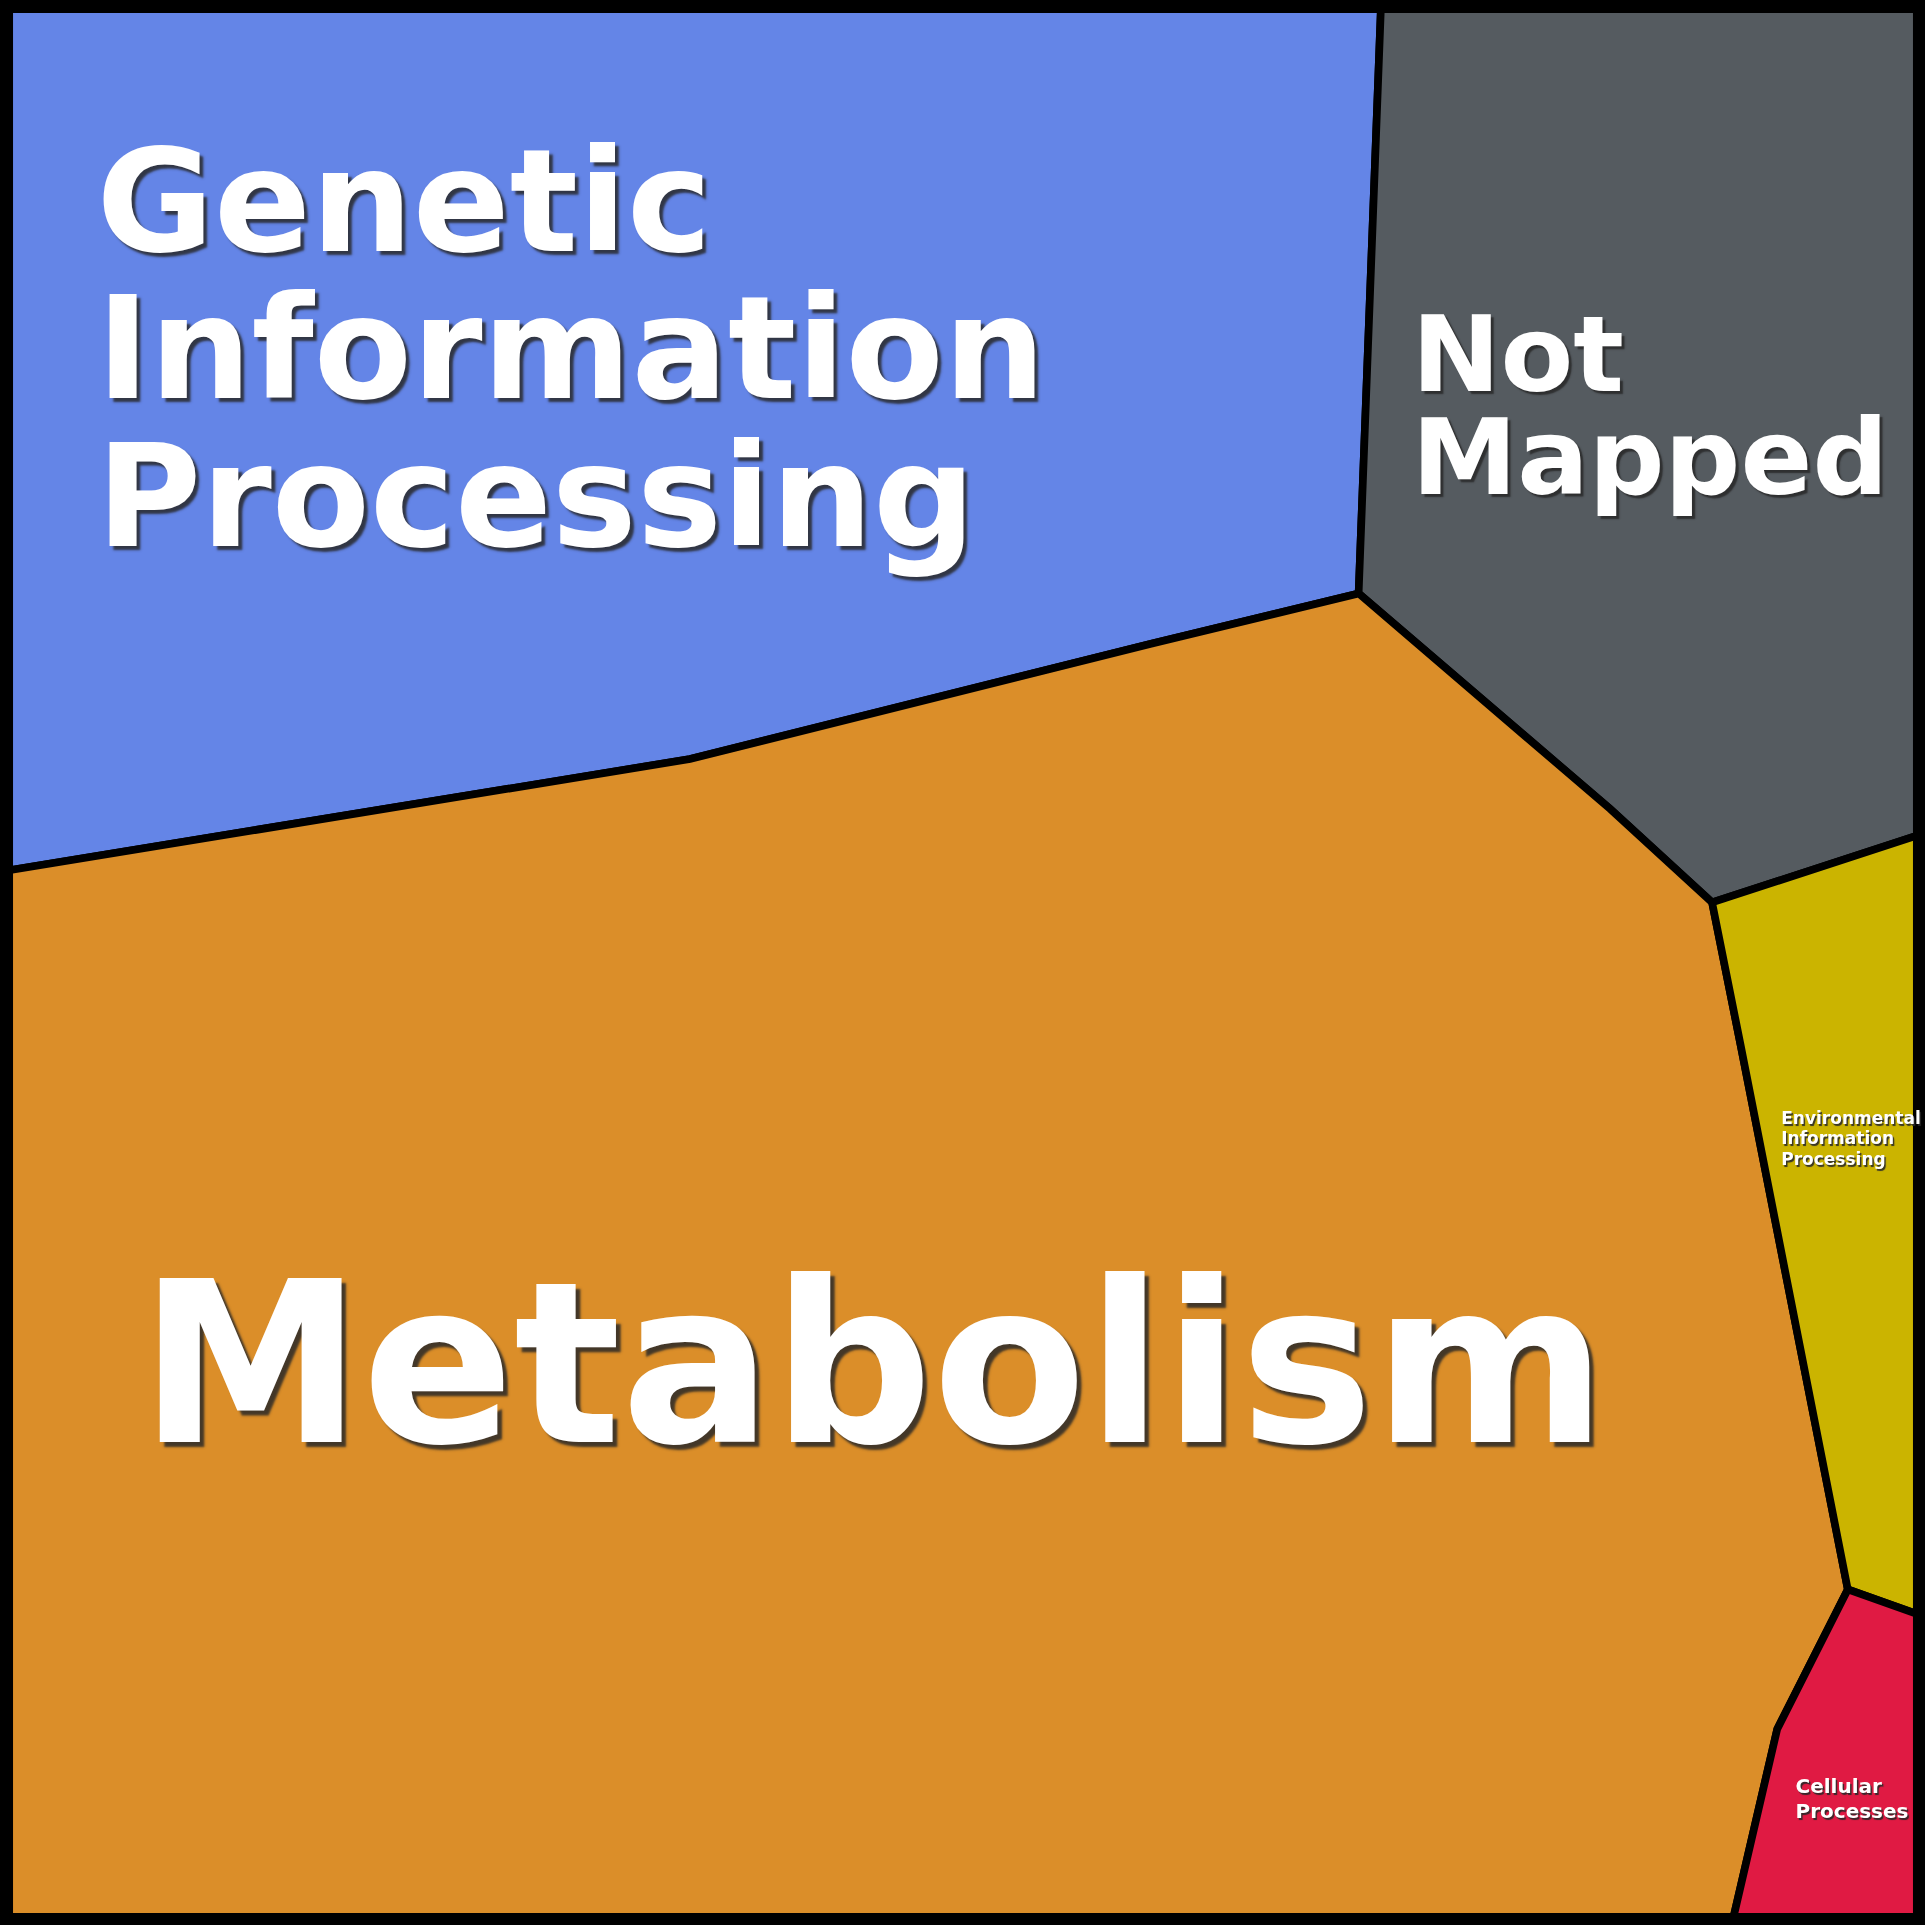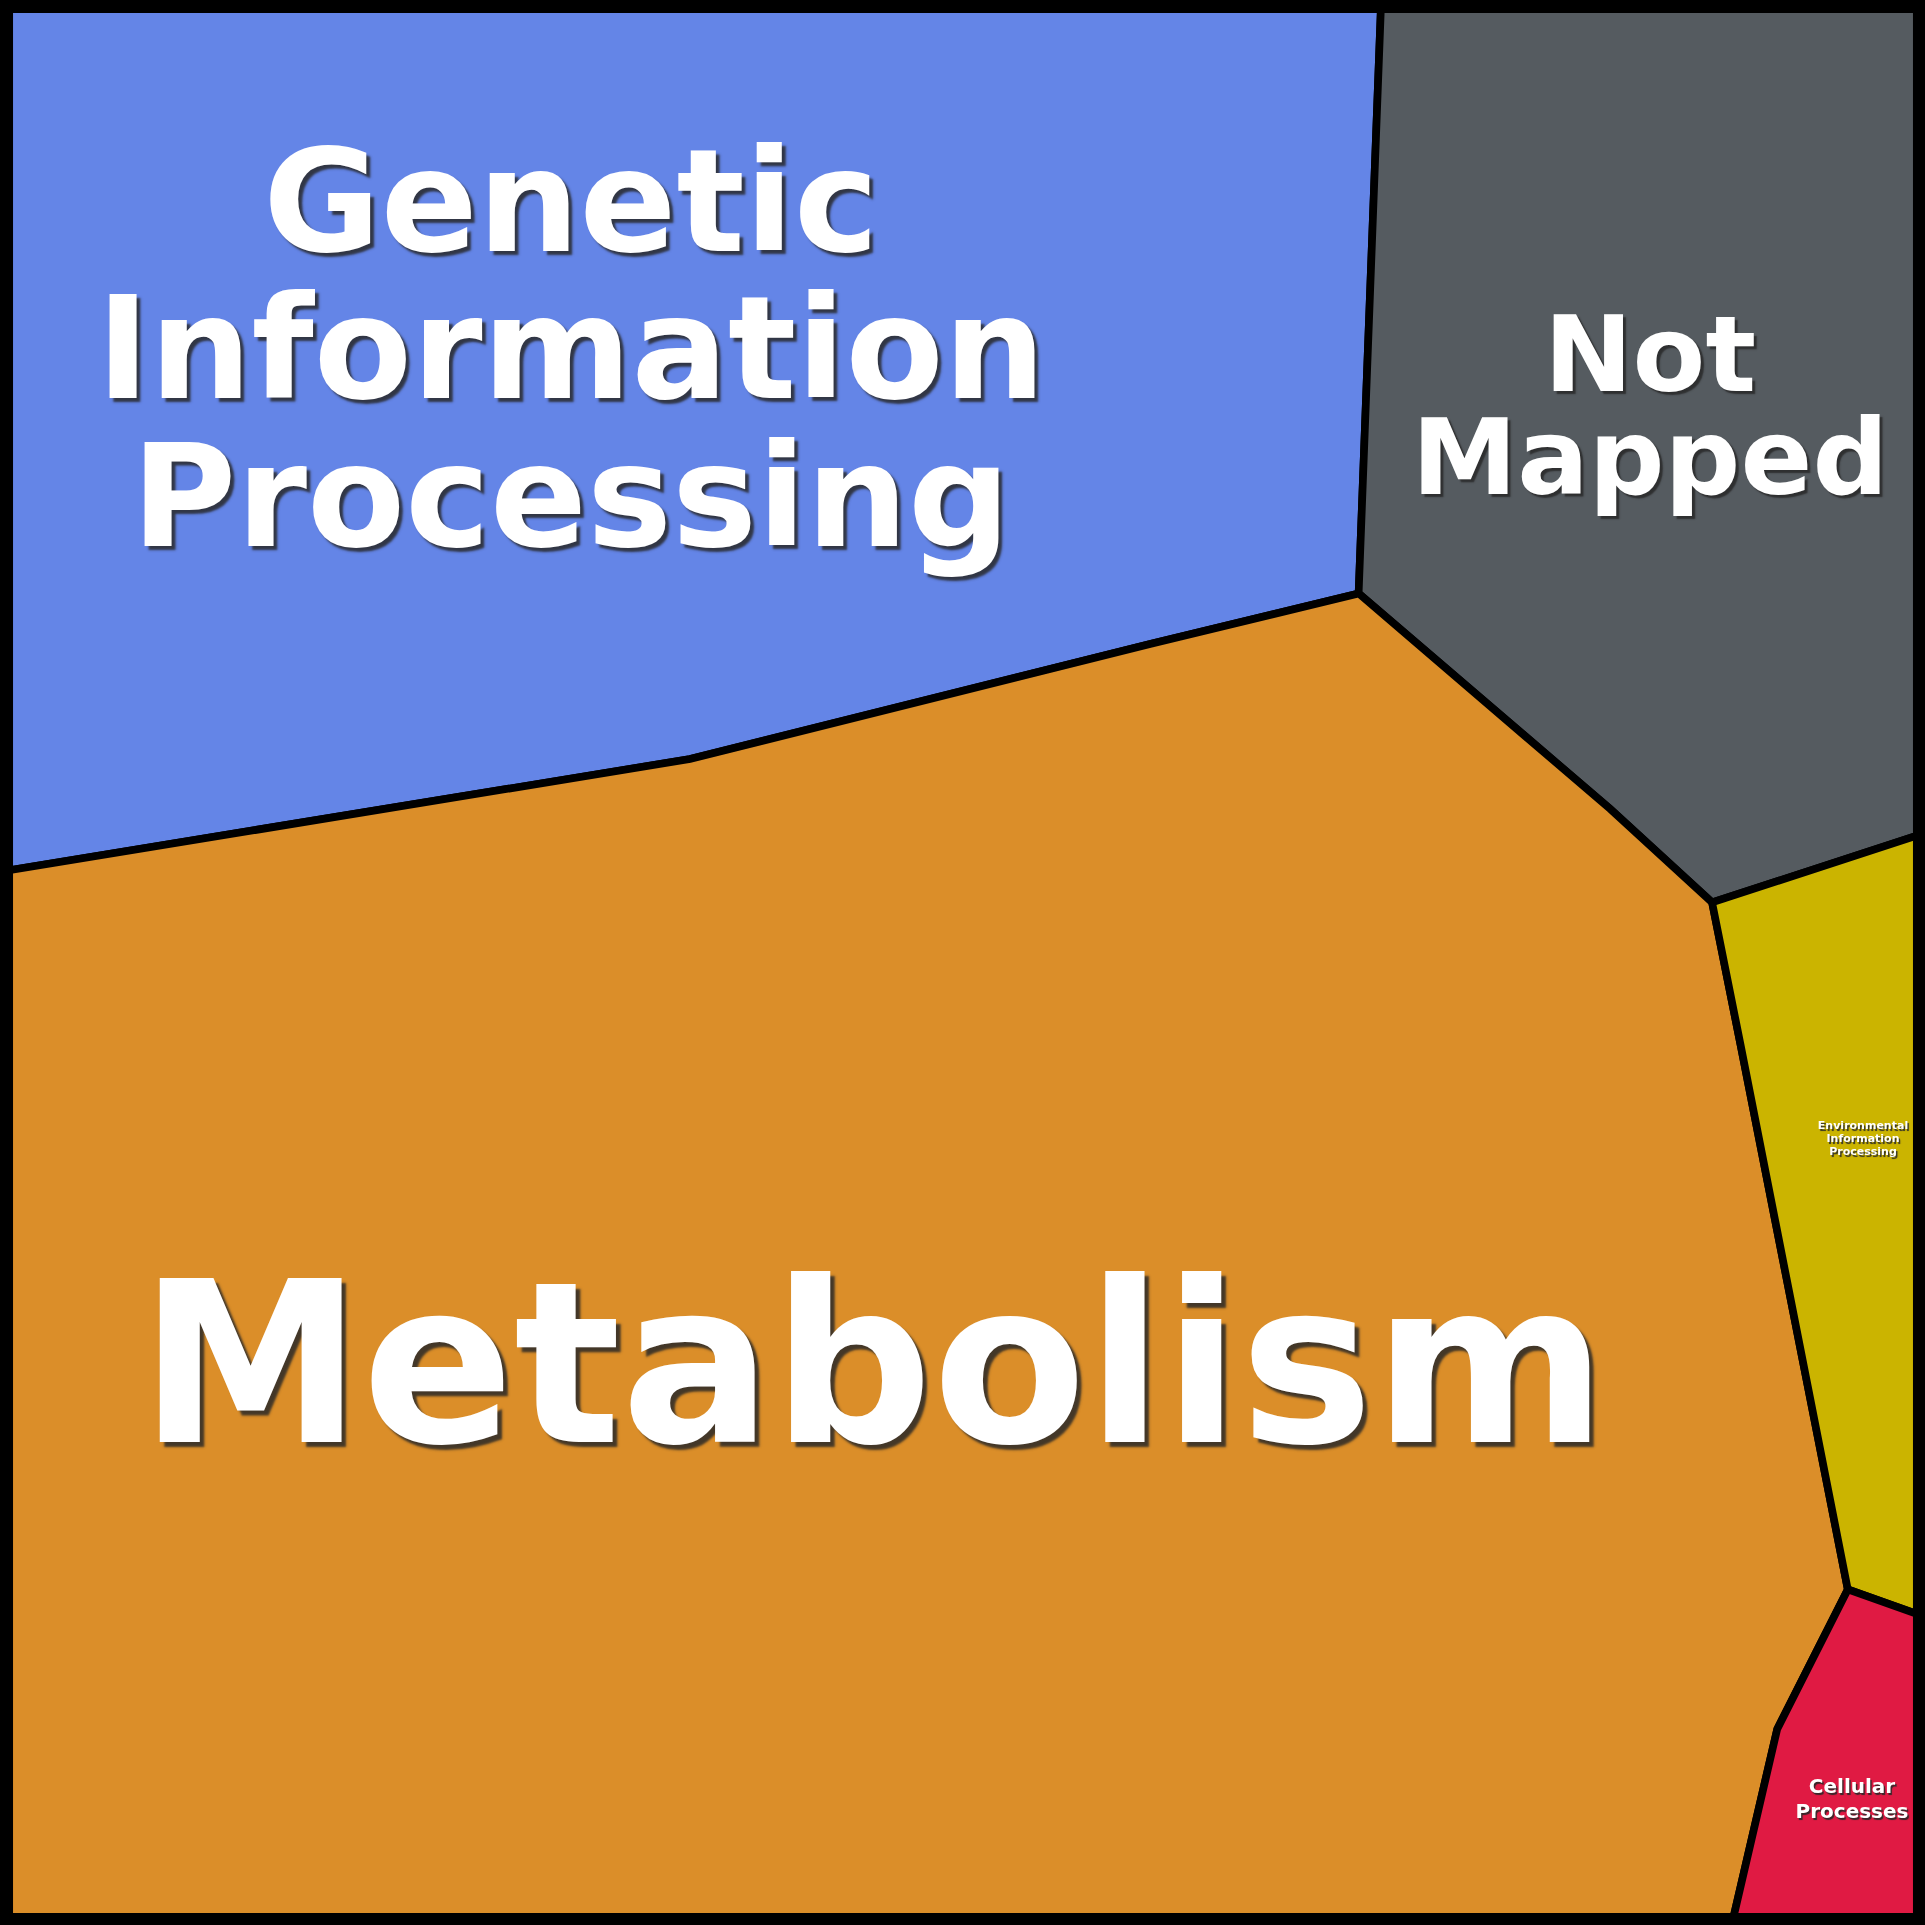--- a/index.html
+++ b/index.html
@@ -32,21 +32,21 @@
   #frame-rect {
     fill: none;
     stroke: #000000;
     stroke-width: 24;
   }
   .lbl {
     position: absolute;
     transform: translate(-50%, -50%);
     color: #ffffff;
     font-weight: bold;
-    text-align: center;
+    text-align: left;
     white-space: pre-line;
     pointer-events: none;
   }
   .lbl-xl {
     font-size: 224px;
     line-height: 1.0;
     text-shadow: 4.6px 4.6px 2.3px rgba(40,40,40,0.85);
   }
   .lbl-lg {
     font-size: 143px;
@@ -57,24 +57,23 @@
     font-size: 106px;
     line-height: 0.97;
     text-shadow: 3.1px 3.1px 1.5px rgba(40,40,40,0.85);
   }
   .lbl-sm {
     font-size: 20px;
     line-height: 1.25;
     text-shadow: 1.5px 1.5px 0.8px rgba(40,40,40,0.9);
   }
   .lbl-xs {
-    font-size: 11px;
+    font-size: 17px;
     line-height: 1.2;
     text-shadow: 1.5px 1.5px 0.8px rgba(40,40,40,0.9);
-    margin-left: 12px;
   }
 </style>
 </head>
 <body>
 
 <div id="stage">
 
   <svg id="map-svg" viewBox="0 0 2512 2512" xmlns="http://www.w3.org/2000/svg">
     <polygon class="region" points="12,12 1801,12 1772,774 1500,840 900,990 12,1135" fill="#6485E7"></polygon>
     <polygon class="region" points="1801,12 2500,12 2500,1090 2233,1177 2100,1055 1772,774" fill="#555B60"></polygon>

